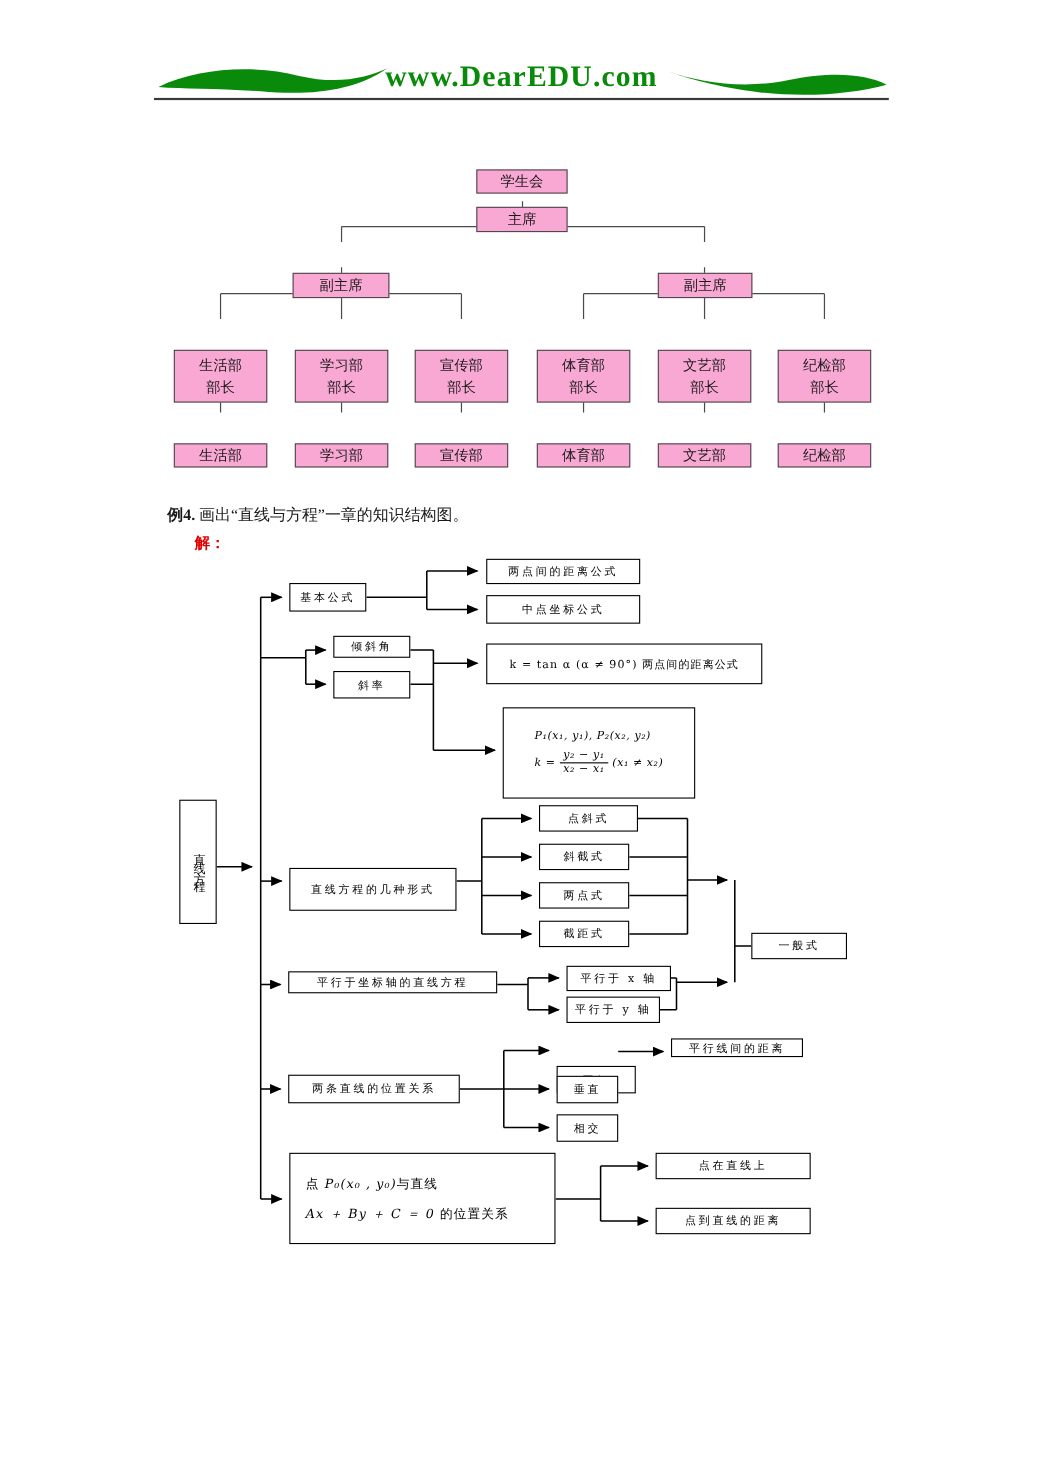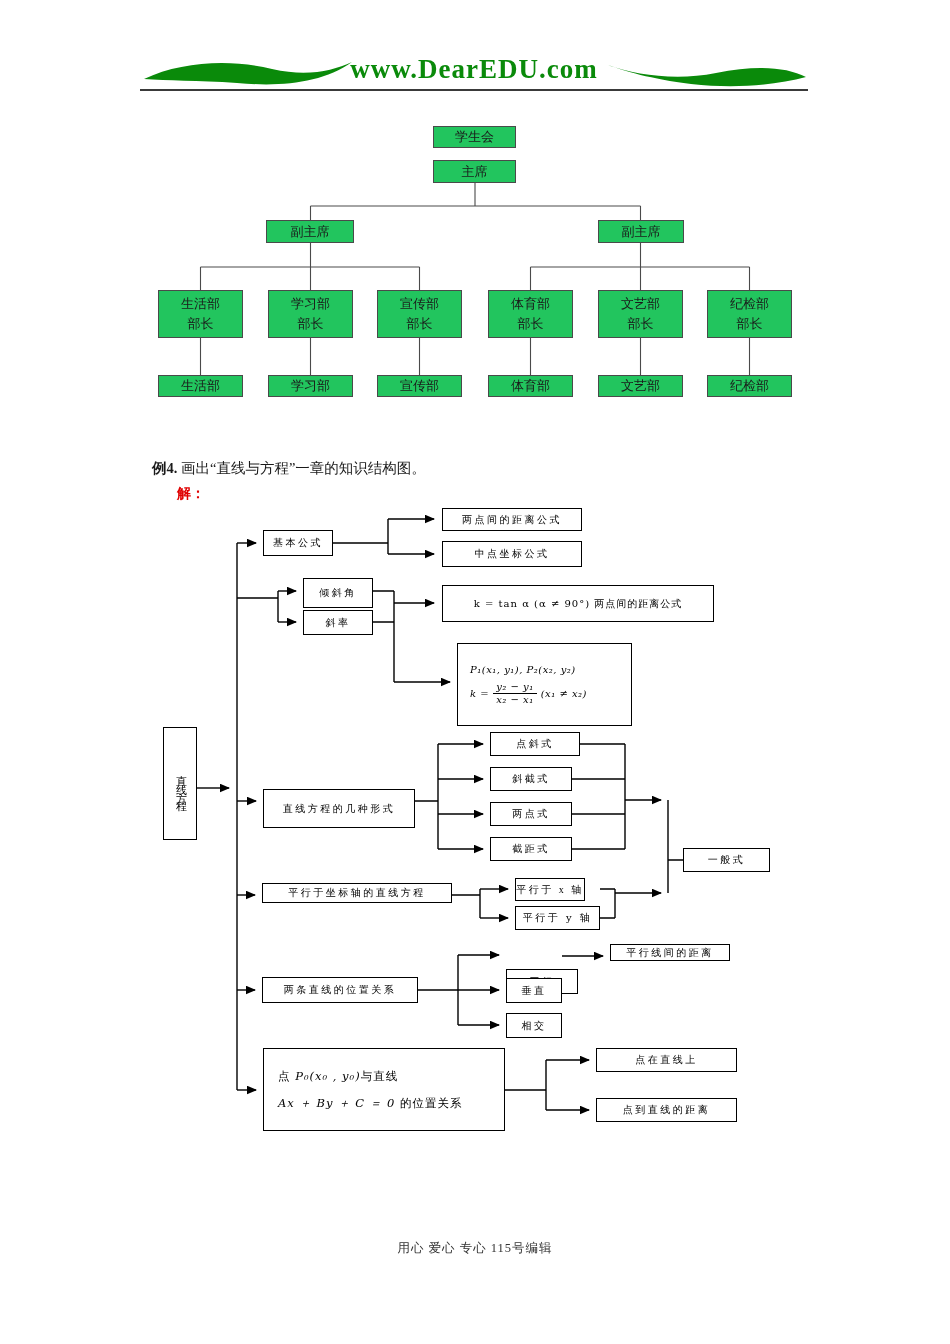--- a/index.html
+++ b/index.html
@@ -14,39 +14,39 @@
     position:absolute;left:140px;top:54px;width:668px;height:34px;z-index:3;
     text-align:center;font-weight:bold;font-size:27px;letter-spacing:1px;
     color:#0a8a0a;font-family:"Liberation Serif","DejaVu Serif",serif;
   }
   .swoosh{position:absolute;top:57px;z-index:2;}
   .swoosh.left{left:142px;}
   .swoosh.right{left:606px;}
   .head-rule{position:absolute;left:140px;top:89px;width:668px;height:2px;background:#3a3a3a;z-index:1;}
   
   .obox{
-    position:absolute;box-sizing:border-box;background:#22c55e;border:1px solid #4a4a4a;
+    position:absolute;box-sizing:border-box;background:#f9a8d4;border:1px solid #4a4a4a;
     display:flex;flex-direction:column;align-items:center;justify-content:center;
-    font-size:13px;line-height:20px;color:#1a1a1a;z-index:2;white-space:nowrap;
+    font-size:13px;line-height:20px;color:#1a1a1a;z-index:2;white-space:nowrap;margin-top:28px;
   }
   
   .example{position:absolute;left:152px;top:459px;font-size:14.5px;z-index:2;}
   .example b{font-weight:bold;}
   .solution{position:absolute;left:177px;top:485px;font-size:14px;font-weight:bold;color:#e00000;z-index:2;}
   
   .kbox{
     position:absolute;box-sizing:border-box;background:#fff;border:1.6px solid #000;
     display:flex;align-items:center;justify-content:center;
     font-family:"DejaVu Serif","Liberation Serif",serif;
     font-size:10px;letter-spacing:2.5px;color:#000;z-index:2;white-space:nowrap;
   }
   .kbox.vtext{writing-mode:vertical-lr;text-orientation:upright;letter-spacing:9px;font-size:11px;}
   .kbox.tight{letter-spacing:1px;}
   .kbox.formula{flex-direction:column;align-items:flex-start;justify-content:center;
-    letter-spacing:.5px;font-size:10px;padding-left:12px;gap:6px;}
+    letter-spacing:.5px;font-size:10px;padding-left:28px;gap:6px;}
   .kbox.bigbox{flex-direction:column;align-items:flex-start;justify-content:center;
     letter-spacing:1px;font-size:11.5px;padding-left:14px;gap:12px;}
   .math{font-style:italic;font-family:"DejaVu Serif","Liberation Serif",serif;}
   .frac{display:inline-flex;flex-direction:column;text-align:center;vertical-align:middle;
     font-size:10px;line-height:12px;margin:0 4px;}
   .frac .num{border-bottom:1px solid #000;padding:0 3px;}
   .kline{display:flex;align-items:center;}
   
   .footer{position:absolute;left:0;top:1240px;width:950px;text-align:center;
     font-size:12.5px;color:#333;letter-spacing:1px;z-index:2;}
@@ -183,23 +183,23 @@
     <span>画出“直线与方程”一章的知识结构图。</span>
   </div>
   <div class="solution">解：</div>
 
   <div class="kbox vtext" style="left:163px;top:727px;width:34px;height:113px;">直线方程</div>
 
   <div class="kbox" style="left:263px;top:530px;width:70px;height:26px;">基本公式</div>
   <div class="kbox" style="left:442px;top:508px;width:140px;height:23px;">两点间的距离公式</div>
   <div class="kbox" style="left:442px;top:541px;width:140px;height:26px;">中点坐标公式</div>
 
-  <div class="kbox" style="left:303px;top:578px;width:70px;height:30px;">倾斜角</div>
+  <div class="kbox" style="left:303px;top:578px;width:70px;height:20px;">倾斜角</div>
   <div class="kbox" style="left:303px;top:610px;width:70px;height:25px;">斜率</div>
-  <div class="kbox tight" style="left:442px;top:585px;width:272px;height:37px;">k = tan α (α ≠ 90°) 两点间的距离公式</div>
+  <div class="kbox tight" style="left:442px;top:585px;width:251px;height:37px;">k = tan α (α ≠ 90°) 两点间的距离公式</div>
 
   <div class="kbox formula" style="left:457px;top:643px;width:175px;height:83px;">
     <span class="math">P₁(x₁, y₁), P₂(x₂, y₂)</span>
     <span class="kline">
       <span class="math">k =</span>
       <span class="frac">
         <span class="num math">y₂ − y₁</span>
         <span class="den math">x₂ − x₁</span>
       </span>
       <span class="math">(x₁ ≠ x₂)</span>
@@ -207,21 +207,21 @@
   </div>
 
   <div class="kbox" style="left:263px;top:789px;width:152px;height:39px;">直线方程的几种形式</div>
   <div class="kbox" style="left:490px;top:732px;width:90px;height:24px;">点斜式</div>
   <div class="kbox" style="left:490px;top:767px;width:82px;height:24px;">斜截式</div>
   <div class="kbox" style="left:490px;top:802px;width:82px;height:24px;">两点式</div>
   <div class="kbox" style="left:490px;top:837px;width:82px;height:24px;">截距式</div>
   <div class="kbox" style="left:683px;top:848px;width:87px;height:24px;">一般式</div>
 
   <div class="kbox" style="left:262px;top:883px;width:190px;height:20px;">平行于坐标轴的直线方程</div>
-  <div class="kbox" style="left:515px;top:878px;width:70px;height:23px;font-family:Liberation Serif, serif;">平行于 x 轴</div>
+  <div class="kbox" style="left:515px;top:878px;width:95px;height:23px;">平行于 x 轴</div>
   <div class="kbox" style="left:515px;top:906px;width:85px;height:24px;">平行于 y 轴</div>
 
   <div class="kbox" style="left:262px;top:977px;width:156px;height:26px;">两条直线的位置关系</div>
   <div class="kbox" style="left:506px;top:969px;width:72px;height:25px;">平行</div>
   <div class="kbox" style="left:610px;top:944px;width:120px;height:17px;">平行线间的距离</div>
   <div class="kbox" style="left:506px;top:978px;width:56px;height:25px;">垂直</div>
   <div class="kbox" style="left:506px;top:1013px;width:56px;height:25px;">相交</div>
 
   <div class="kbox bigbox" style="left:263px;top:1048px;width:242px;height:83px;">
     <span class="kline">
@@ -230,15 +230,14 @@
       <span>与直线</span>
     </span>
     <span class="kline">
       <span class="math">Ax ＋ By ＋ C ＝ 0</span>&nbsp;
       <span>的位置关系</span>
     </span>
   </div>
   <div class="kbox" style="left:596px;top:1048px;width:141px;height:24px;">点在直线上</div>
   <div class="kbox" style="left:596px;top:1098px;width:141px;height:24px;">点到直线的距离</div>
 
-  <div class="footer">用心 爱心 专心  115号编辑</div>
 
 </div>
 
 </body></html>

